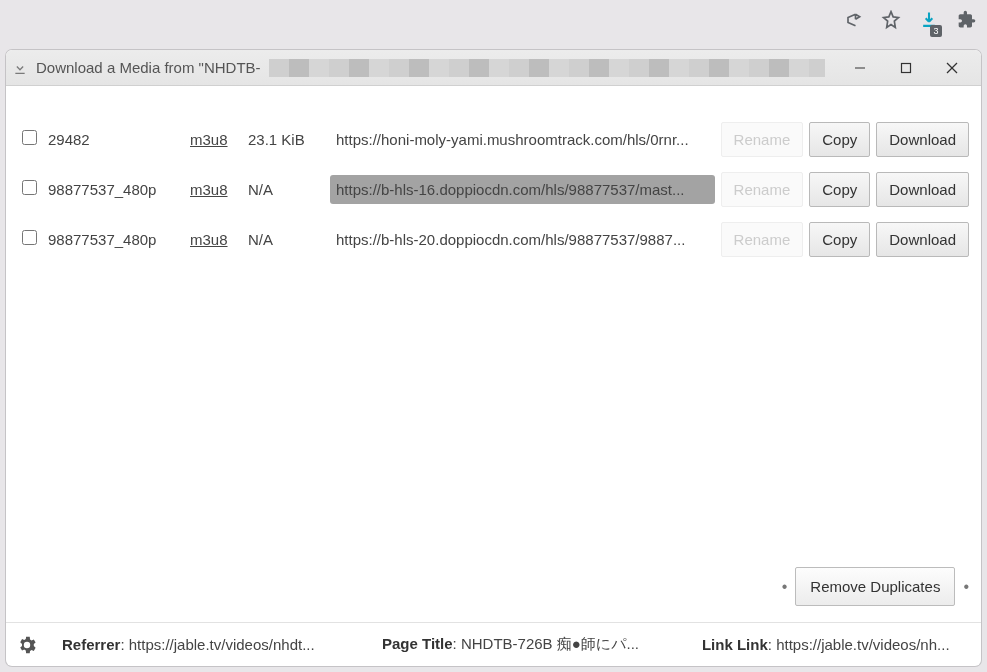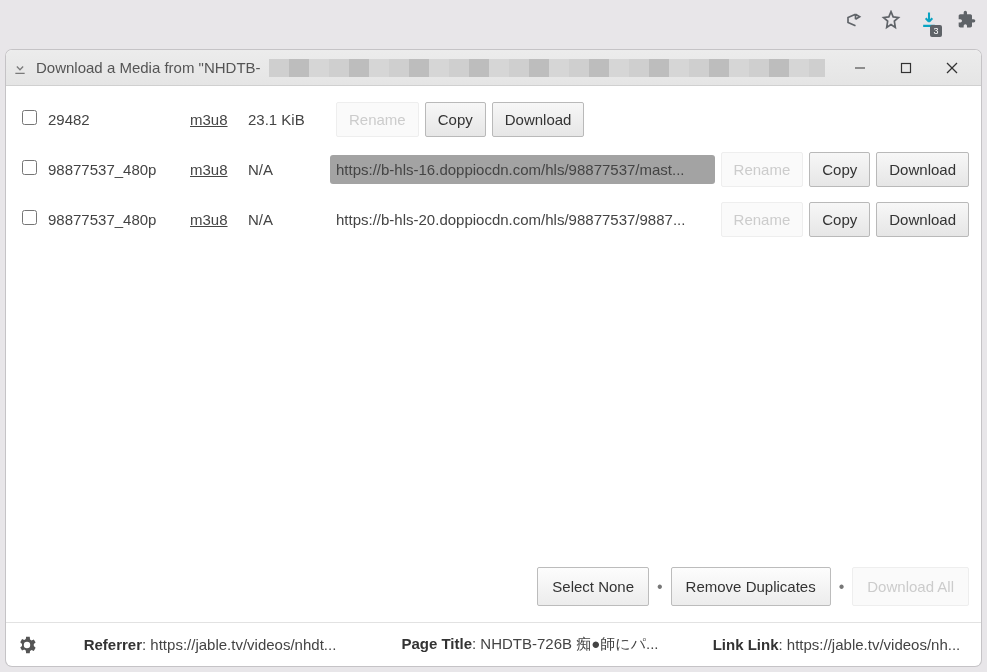--- a/index.html
+++ b/index.html
@@ -14,41 +14,41 @@
   .window { position: absolute; top: 50px; left: 6px; right: 6px; bottom: 6px; background: #fff; border-radius: 6px; box-shadow: 0 0 0 1px rgba(0,0,0,0.15); overflow: hidden; display: flex; flex-direction: column; }
   
   .titlebar { height: 36px; background: linear-gradient(#ececec,#e5e5e5); display: flex; align-items: center; padding: 0 6px; gap: 8px; border-bottom: 1px solid #d0d0d0; }
   .titlebar .dl-icon svg { width: 16px; height: 16px; display: block; }
   .titlebar .title { color: #555; font-size: 15px; white-space: nowrap; }
   .titlebar .redact { flex: 1; height: 18px; background: repeating-linear-gradient(90deg,#cfcfcf 0 20px,#bdbdbd 20px 40px,#d6d6d6 40px 60px); margin-right: 4px; }
   .titlebar .winbtns { display: flex; gap: 0; }
   .titlebar .winbtn { width: 46px; height: 36px; display: flex; align-items: center; justify-content: center; color: #333; }
   .titlebar .winbtn svg { width: 12px; height: 12px; }
   
-  .content { flex: 1; overflow: auto; padding: 8px 6px; }
+  .content { flex: 1; overflow: auto; padding: 8px 6px; margin-top: 20px; }
   .row { display: flex; align-items: center; height: 50px; gap: 0; font-size: 15px; color: #444; }
   .col-check { width: 28px; padding-left: 10px; }
   .col-check input { width: 15px; height: 15px; }
   .col-name { width: 150px; padding-left: 8px; }
   .col-ext { width: 58px; text-decoration: underline; }
   .col-size { width: 82px; }
   .col-url { flex: 1; padding: 0 6px; white-space: nowrap; overflow: hidden; text-overflow: ellipsis; color: #444; }
   .col-url.hl { background: #a3a3a3; border-radius: 3px; padding-top:6px; padding-bottom:6px; }
   .col-actions { display: flex; gap: 6px; padding-right: 6px; padding-left: 6px; }
   .abtn { background: linear-gradient(#f7f7f7,#e6e6e6); border: 1px solid #b9b9b9; color: #333; font-size: 15px; padding: 8px 12px; border-radius: 2px; cursor: pointer; }
   .abtn.disabled { background: #fafafa; border: 1px solid #eee; color: #ccc; cursor: default; }
   
   .footerbtns { display: flex; justify-content: flex-end; align-items: center; gap: 8px; padding: 10px 12px 16px; }
   .fbtn { background: linear-gradient(#fdfdfd,#ececec); border: 1px solid #bcbcbc; color: #333; font-size: 15px; padding: 10px 14px; border-radius: 2px; cursor: pointer; }
   .fbtn.disabled { background: #fafafa; border: 1px solid #eee; color: #ccc; }
   .fdot { color: #777; font-size: 16px; }
   
   .statusbar { height: 44px; border-top: 1px solid #e2e2e2; display: flex; align-items: center; padding: 0 10px; gap: 24px; font-size: 15px; color: #444; }
   .statusbar .gear svg { width: 22px; height: 22px; display:block; }
-  .statusbar .statitem { white-space: nowrap; overflow: hidden; text-overflow: ellipsis; text-align: center; }
+  .statusbar .statitem { white-space: nowrap; overflow: hidden; text-overflow: ellipsis; }
   .statusbar .statitem b { font-weight: bold; color: #333; }
 </style>
 </head>
 <body>
 
 <div class="browser-toolbar">
   <div class="browser-icons">
     <span><svg viewBox="0 0 24 24" fill="none" stroke="#5f6368" stroke-width="2">
           <path d="M15 5l-9 4v6l9 4M15 5l5 3-5 3M15 5v6"></path>
         </svg></span>
@@ -95,20 +95,21 @@
         </div>
     </div>
   </div>
 
   <div class="content" id="rows">
       <div class="row">
         <div class="col-check"><input type="checkbox" style=""></div>
         <div class="col-name">29482</div>
         <div class="col-ext">m3u8</div>
         <div class="col-size">23.1 KiB</div>
+        <div class="col-url">https://honi-moly-yami.mushroomtrack.com/hls/0rnr...</div>
         <div class="col-actions">
           <button class="abtn disabled">Rename</button>
           <button class="abtn">Copy</button>
           <button class="abtn">Download</button>
         </div>
       </div>
       <div class="row">
         <div class="col-check"><input type="checkbox" style=""></div>
         <div class="col-name">98877537_480p</div>
         <div class="col-ext">m3u8</div>
@@ -128,25 +129,23 @@
         <div class="col-url">https://b-hls-20.doppiocdn.com/hls/98877537/9887...</div>
         <div class="col-actions">
           <button class="abtn disabled">Rename</button>
           <button class="abtn">Copy</button>
           <button class="abtn">Download</button>
         </div>
       </div>
     </div>
 
   <div class="footerbtns">
-    <button class="fbtn">Select None</button>
     <span class="fdot">•</span>
     <button class="fbtn">Remove Duplicates</button>
     <span class="fdot">•</span>
-    <button class="fbtn disabled">Download All</button>
   </div>
 
   <div class="statusbar">
     <span class="gear">
         <svg viewBox="0 0 24 24" fill="#555">
           <path d="M19.4 13a7.5 7.5 0 000-2l2-1.6-2-3.4-2.4 1a7.4 7.4 0 00-1.7-1L15 3h-4l-.3 2.5a7.4 7.4 0 00-1.7 1l-2.4-1-2 3.4L6.6 11a7.5 7.5 0 000 2l-2 1.6 2 3.4 2.4-1a7.4 7.4 0 001.7 1L11 21h4l.3-2.5a7.4 7.4 0 001.7-1l2.4 1 2-3.4zM12 15.5A3.5 3.5 0 1112 8.5a3.5 3.5 0 010 7z"></path>
         </svg>
       </span>
     <span class="statitem" style="flex:1.1"><b>Referrer</b>: <span>https://jable.tv/videos/nhdt...</span></span>
     <span class="statitem" style="flex:1.1"><b>Page Title</b>: <span>NHDTB-726B 痴●師にパ...</span></span>

